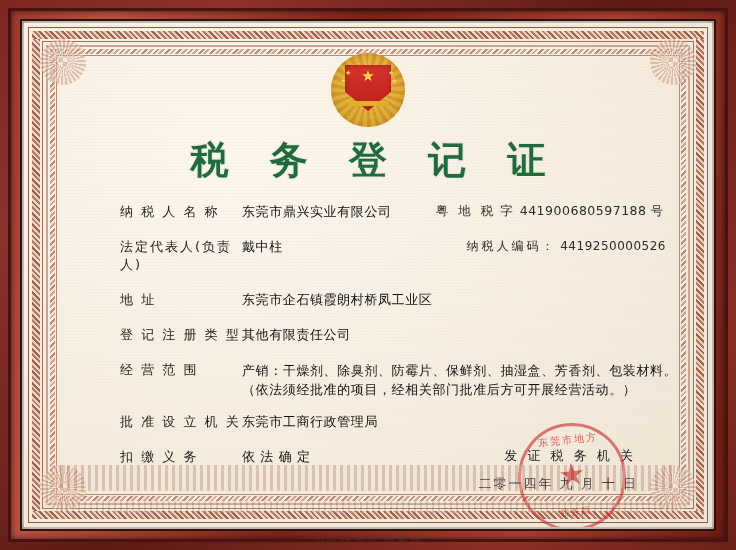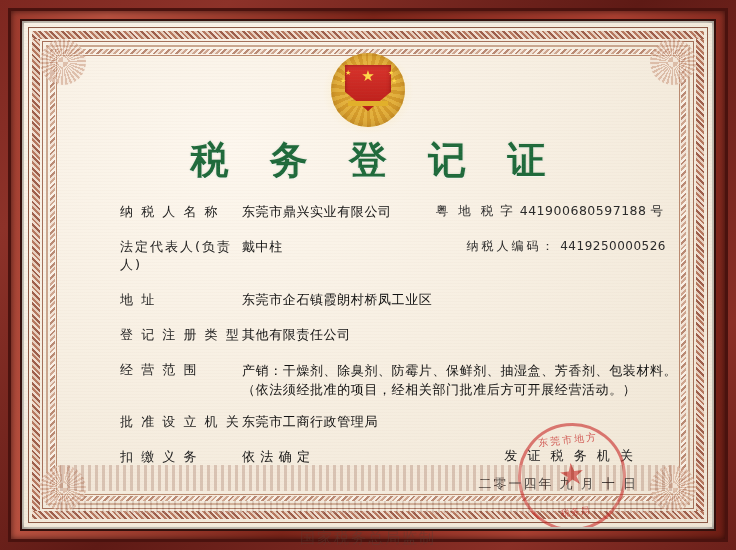--- a/index.html
+++ b/index.html
@@ -135,21 +135,21 @@
     background:
       repeating-linear-gradient(90deg, rgba(120,70,55,.35) 0 2px, rgba(245,230,216,.3) 2px 6px);
     opacity: .5;
   }
 
   
   .watermark-bottom {
     position: absolute;
     left: 0; right: 0; bottom: 2px;
     text-align: center;
-    font-size: 15px;
+    font-size: 12px;
     color: rgba(90,60,50,.45);
     letter-spacing: 2px;
   }
 
   
   .emblem {
     position: absolute;
     left: 50%;
     transform: translateX(-50%);
     top: 26px;

